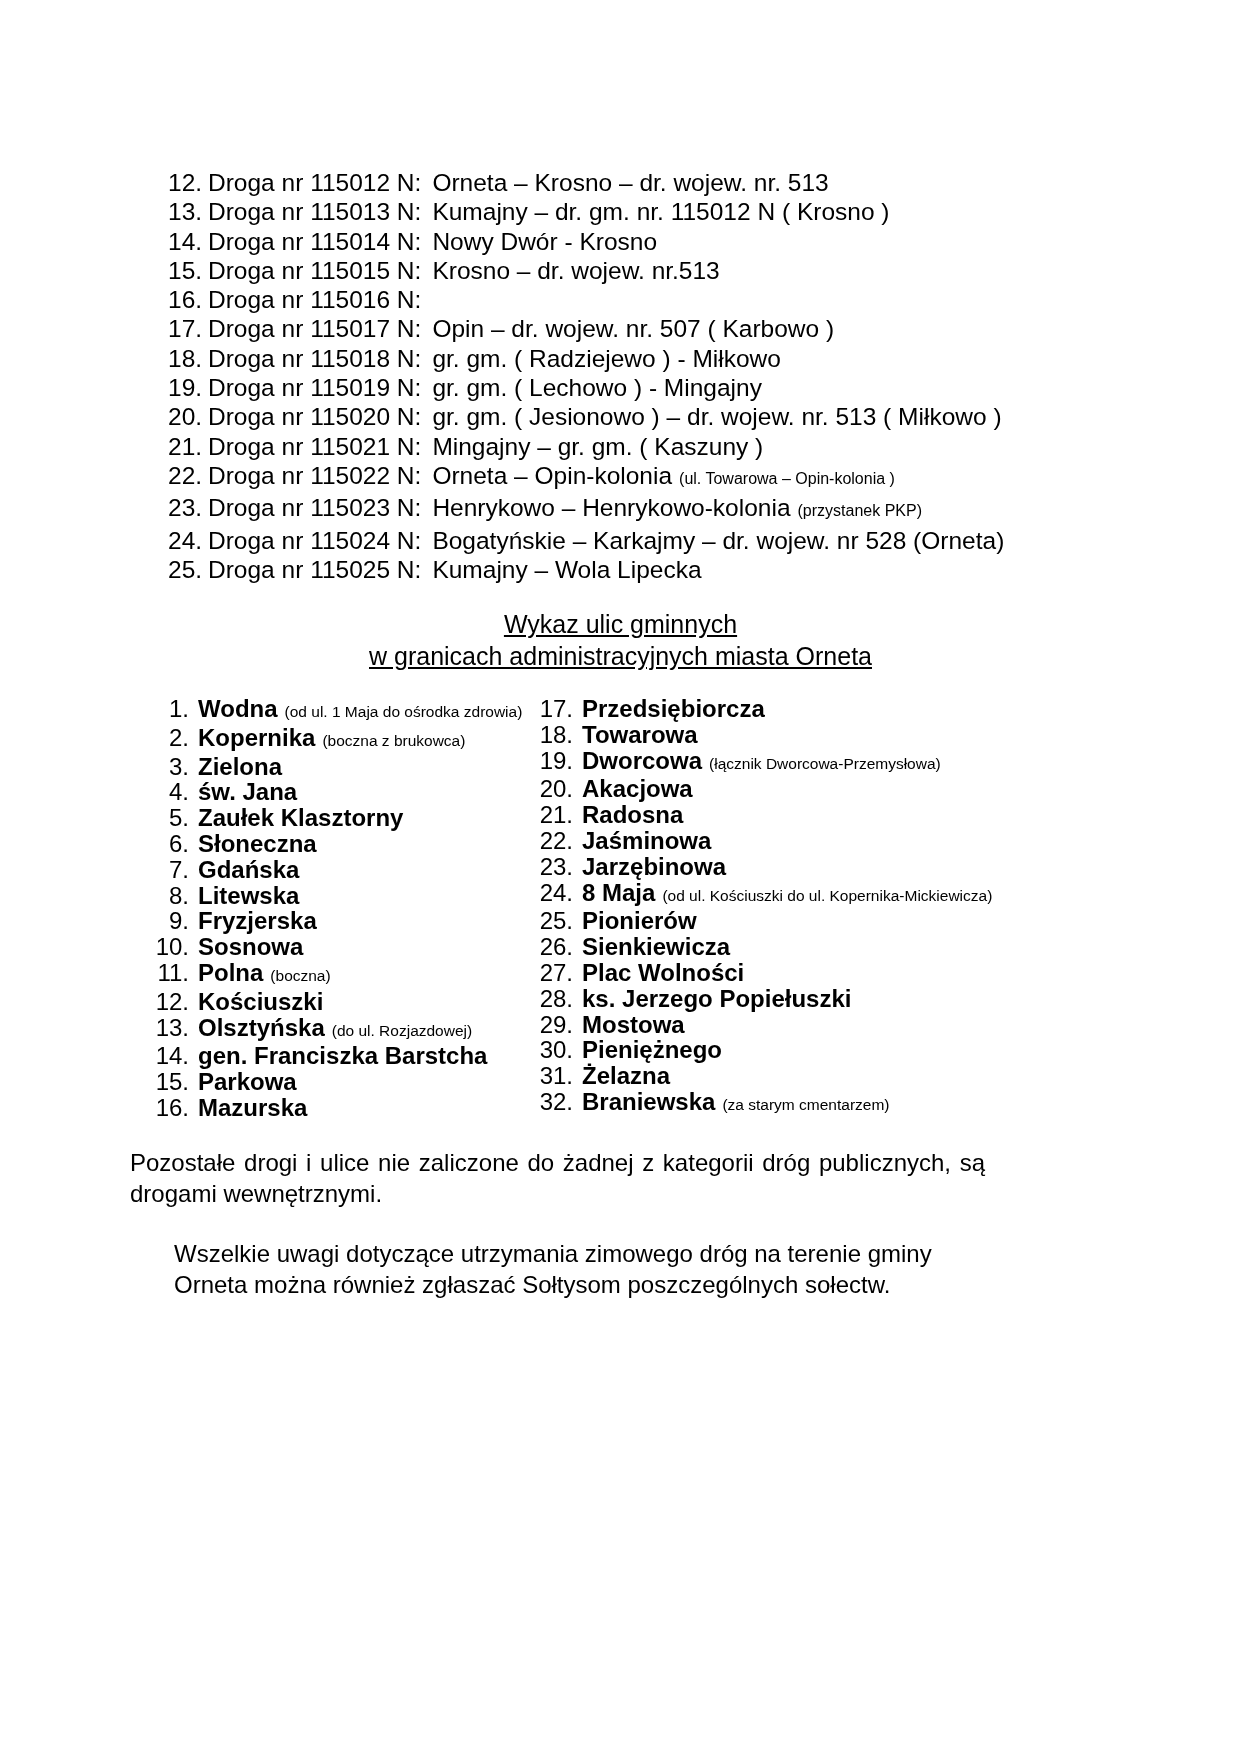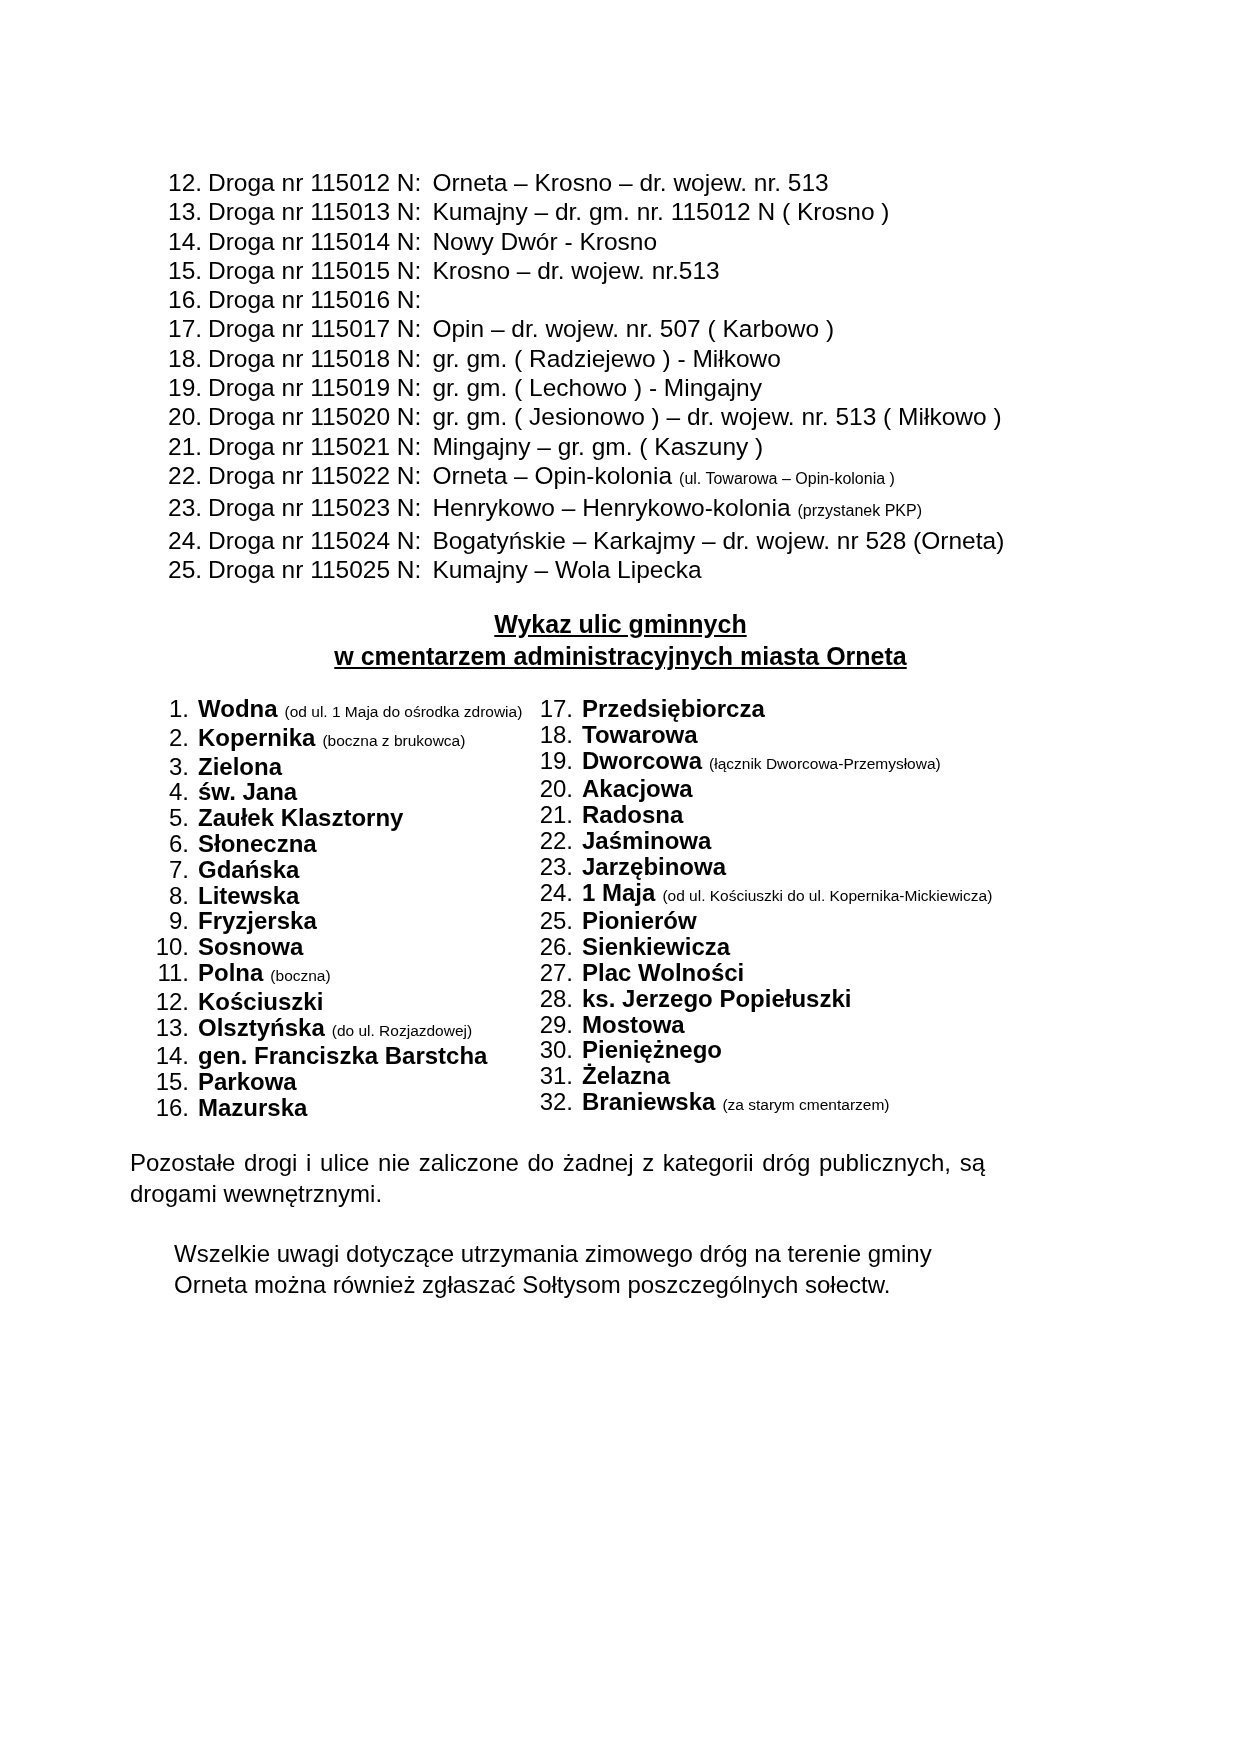--- a/index.html
+++ b/index.html
@@ -57,21 +57,21 @@
     padding-left: 7px;
   }
 
   
   .streets-heading {
     position: absolute;
     left: 0;
     top: 608px;
     width: 1241px;
     text-align: center;
-    font-weight: bold;
+    font-weight: normal;
     font-size: 25px;
     line-height: 32px;
   }
   .streets-heading .hline {
     display: block;
   }
   .streets-heading .hline span {
     text-decoration: underline;
   }
 
@@ -201,21 +201,21 @@
       </div>
       <div class="road-row">
         <span class="road-num">25.</span>
         <span class="road-label">Droga nr 115025 N:</span>
         <span class="road-desc">Kumajny – Wola Lipecka</span>
       </div>
     </div>
 
   <div class="streets-heading">
     <span class="hline"><span>Wykaz ulic gminnych</span></span>
-    <span class="hline"><span>w cmentarzem administracyjnych miasta Orneta</span></span>
+    <span class="hline"><span>w granicach administracyjnych miasta Orneta</span></span>
   </div>
 
   <div class="streets-cols">
     <div class="street-col left">
         <div class="street-row">
           <span class="street-num">1.</span>
           <span class="street-name">Wodna</span>
           <span class="street-note">(od ul. 1 Maja do ośrodka zdrowia)</span>
         </div>
         <div class="street-row">
@@ -307,21 +307,21 @@
         <div class="street-row">
           <span class="street-num">22.</span>
           <span class="street-name">Jaśminowa</span>
         </div>
         <div class="street-row">
           <span class="street-num">23.</span>
           <span class="street-name">Jarzębinowa</span>
         </div>
         <div class="street-row">
           <span class="street-num">24.</span>
-          <span class="street-name">1 Maja</span>
+          <span class="street-name">8 Maja</span>
           <span class="street-note">(od ul. Kościuszki do ul. Kopernika-Mickiewicza)</span>
         </div>
         <div class="street-row">
           <span class="street-num">25.</span>
           <span class="street-name">Pionierów</span>
         </div>
         <div class="street-row">
           <span class="street-num">26.</span>
           <span class="street-name">Sienkiewicza</span>
         </div>

